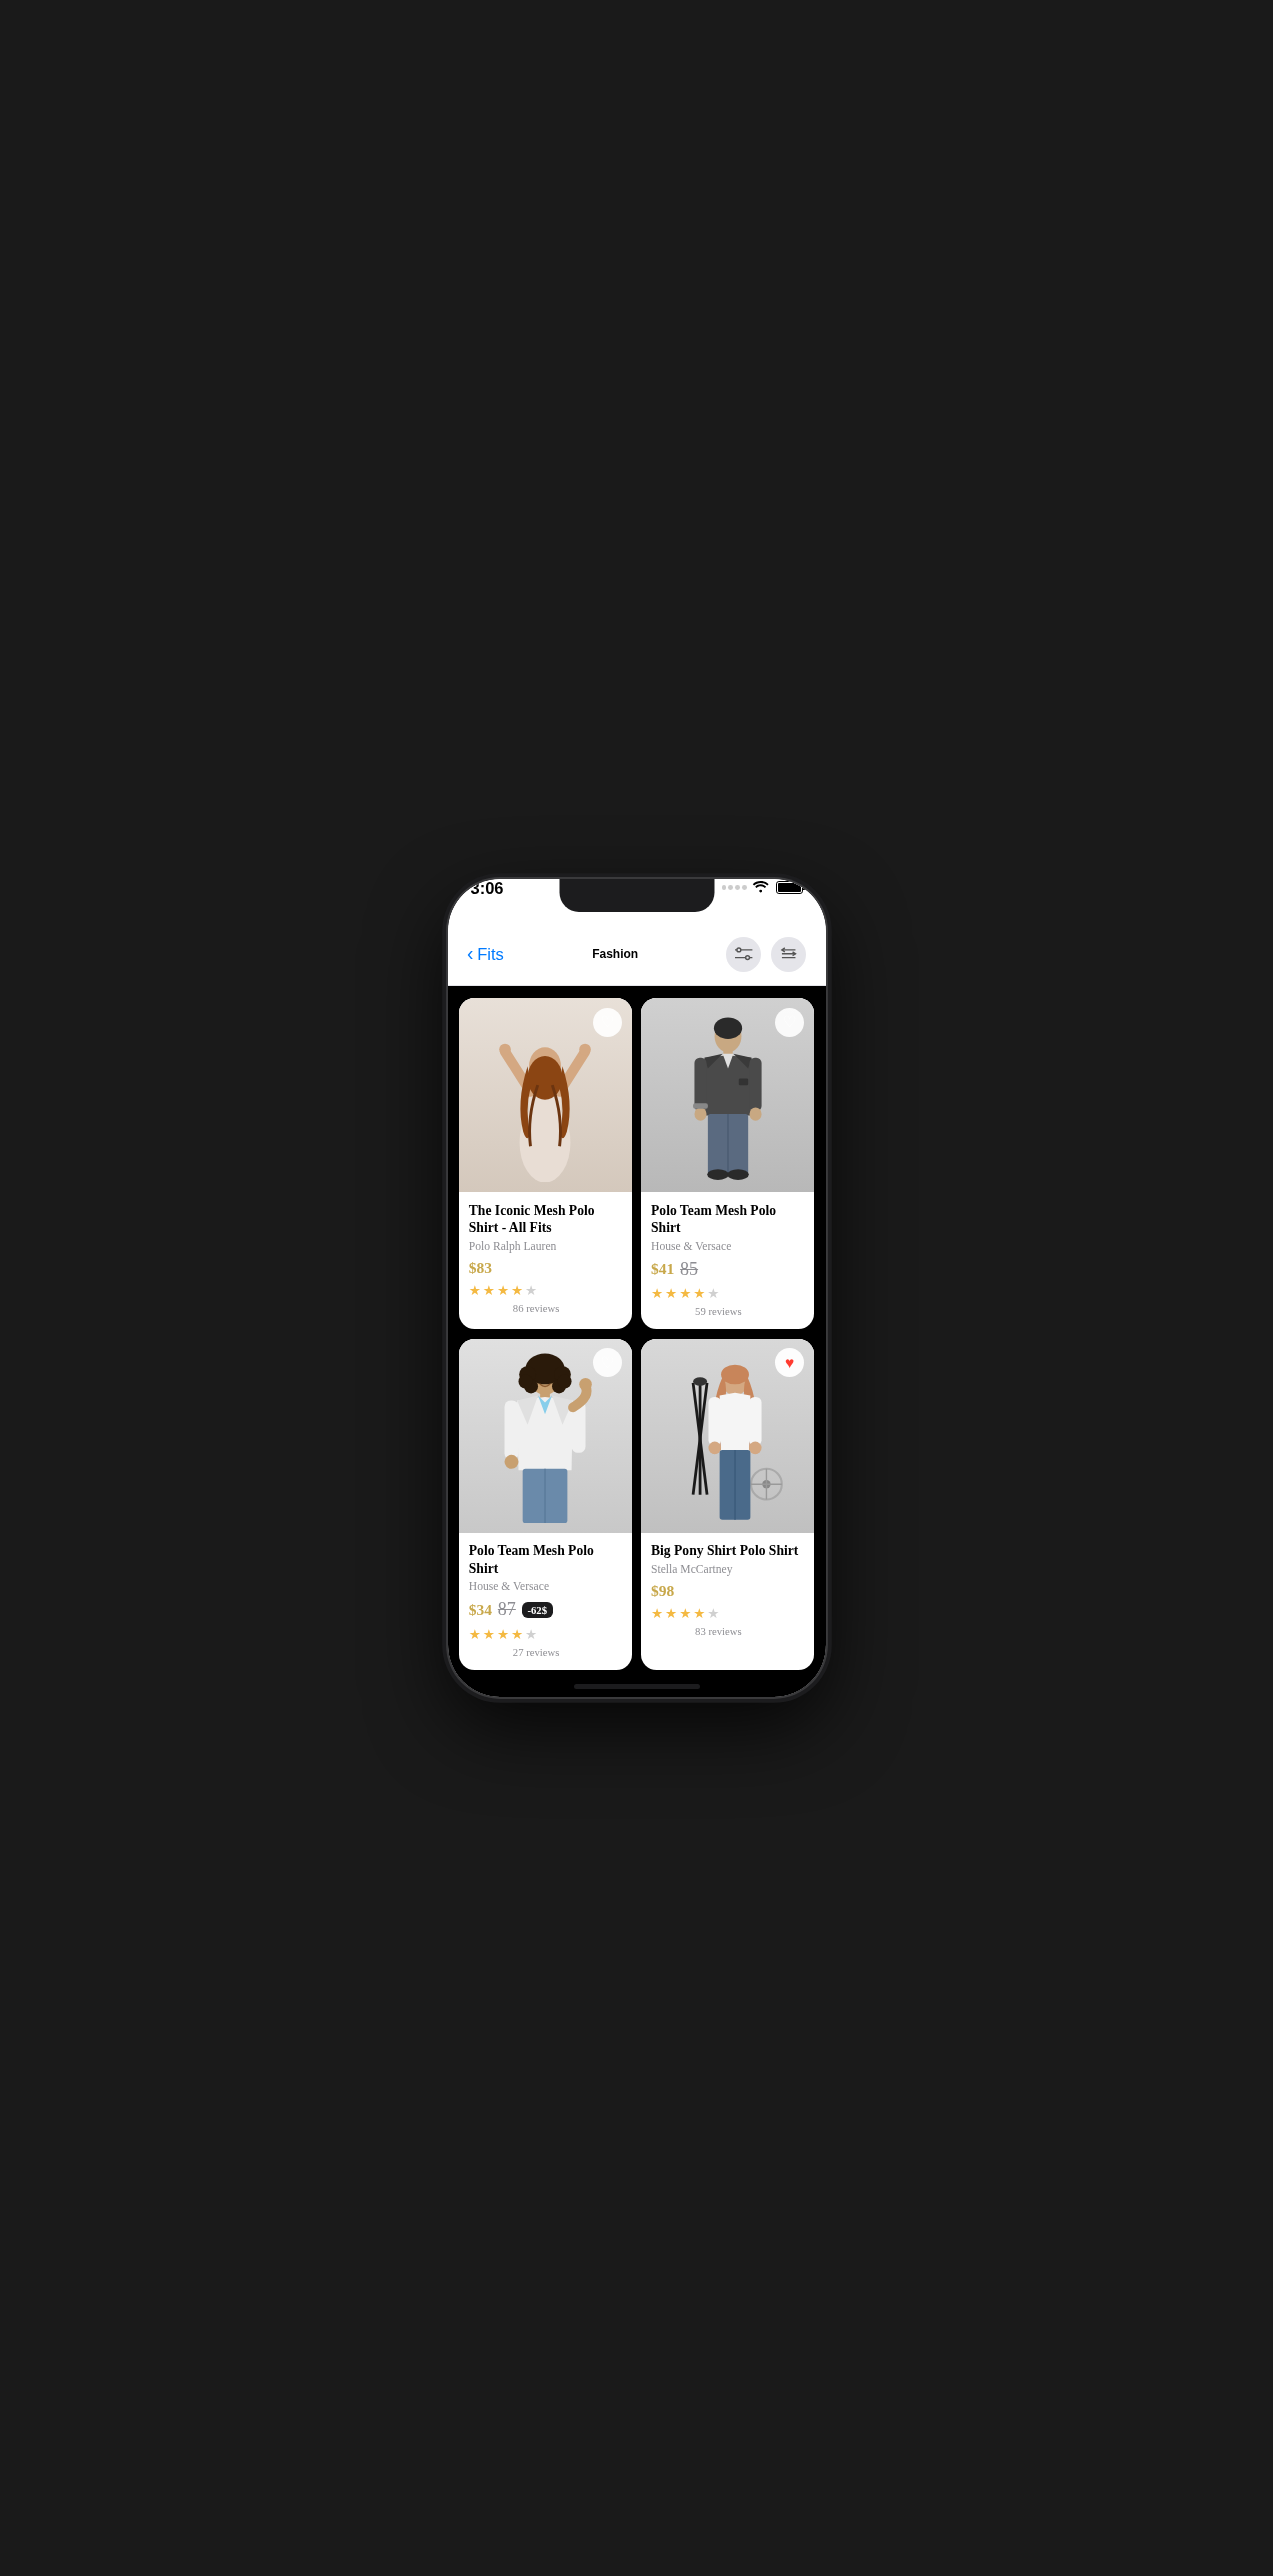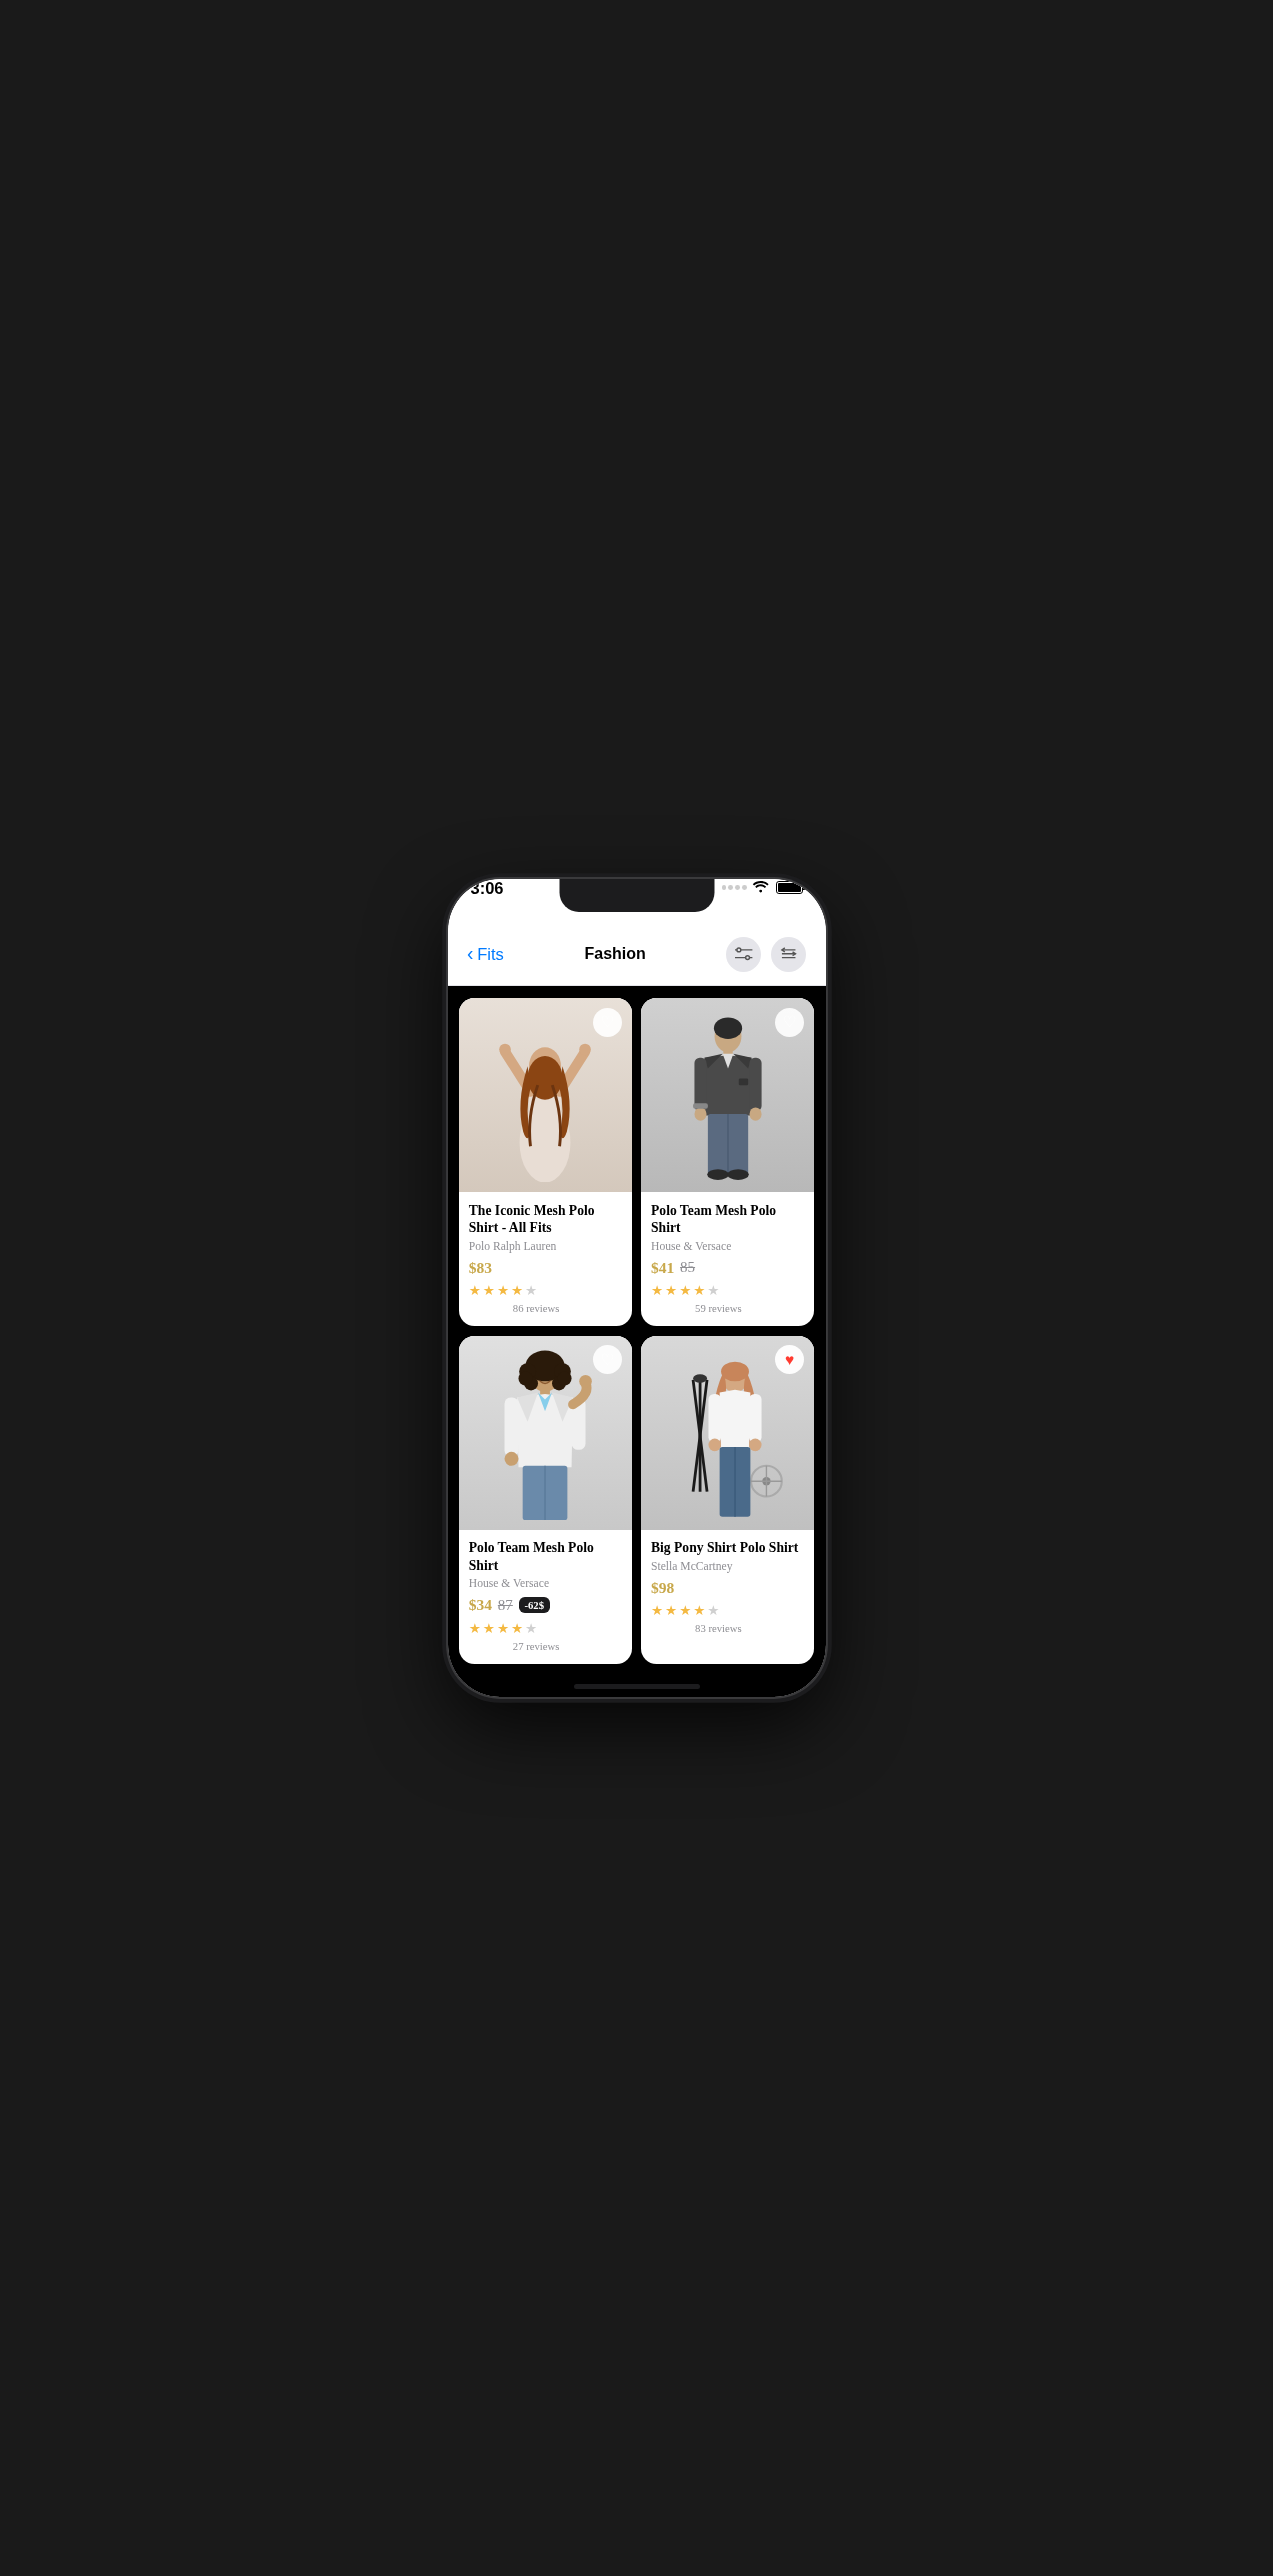--- a/index.html
+++ b/index.html
@@ -139,21 +139,21 @@
 
     .chevron-left {
       font-size: 19.4px;
       color: #007aff;
       line-height: 1;
     }
 
     .header-title {
       flex: 1;
       text-align: center;
-      font-size: 16px;
+      font-size: 12px;
       font-weight: 700;
       color: #000;
     }
 
     .header-actions {
       display: flex;
       gap: 9.7px;
     }
 
     .icon-btn {
@@ -269,21 +269,21 @@
       flex-wrap: wrap;
     }
 
     .price-current {
       font-size: 15.5px;
       font-weight: 700;
       color: #c8a84b;
     }
 
     .price-original {
-      font-size: 15px;
+      font-size: 18px;
       color: #8e8e93;
       text-decoration: line-through;
     }
 
     .discount-badge {
       background: #1c1c1e;
       color: white;
       font-size: 10.7px;
       font-weight: 600;
       padding: 1.9px 5.8px;

